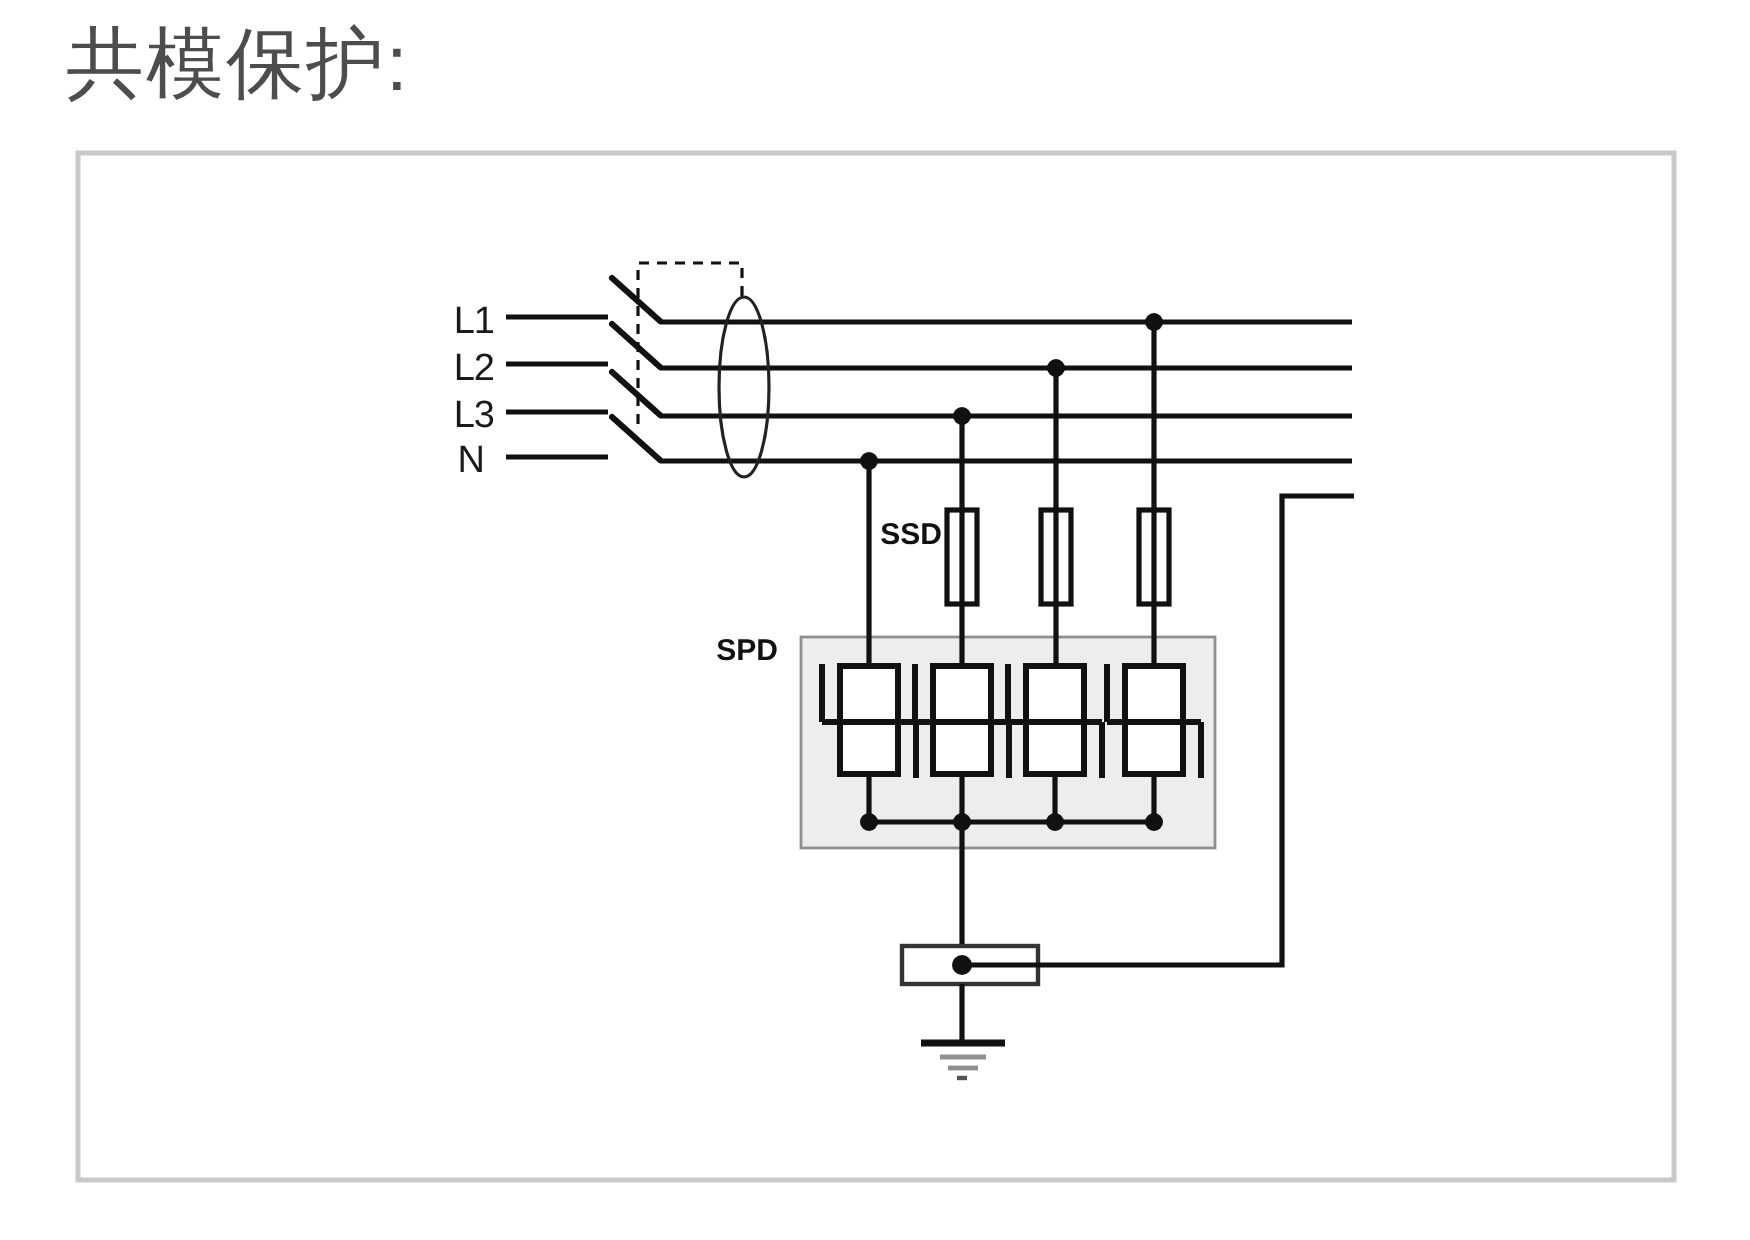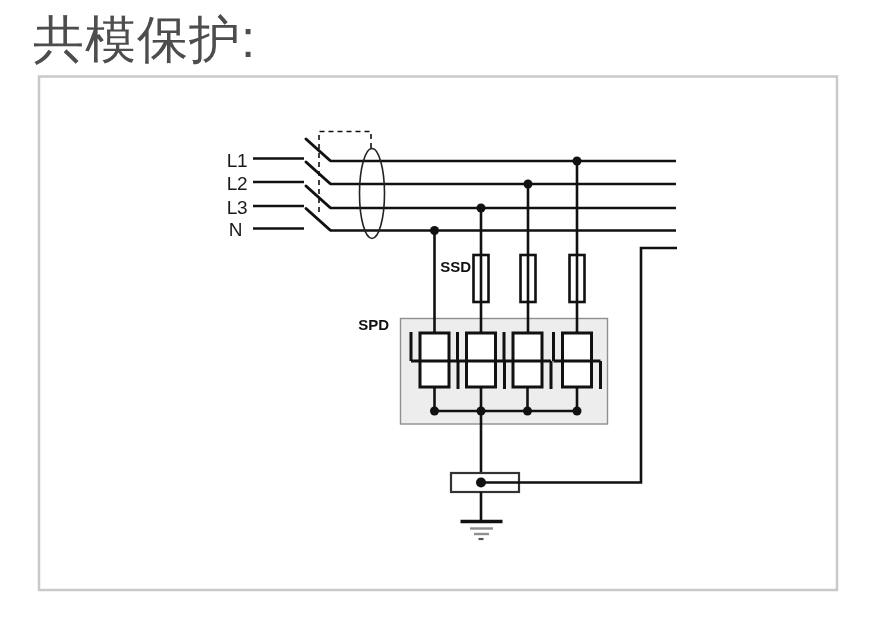--- a/index.html
+++ b/index.html
@@ -10,21 +10,21 @@
     --spd-box-border:#8f8f8f;
     --ground-secondary:#8f8f8f;
   }
   html,body{margin:0;padding:0;background:#ffffff;}
   body{
     width:875px;height:620px;position:relative;overflow:hidden;
     font-family:"Liberation Sans","DejaVu Sans",sans-serif;
   }
   .page-title{
     position:absolute;left:33px;top:12px;
-    font-size:51px;line-height:1.1;font-weight:400;
+    font-size:39px;line-height:1.1;font-weight:400;
     color:var(--title-text);letter-spacing:1px;white-space:nowrap;
   }
   svg.circuit{position:absolute;left:0;top:0;}
   .frame{fill:#ffffff;stroke:var(--frame-border);stroke-width:2.5;}
   .wire{stroke:var(--wire);stroke-width:2.6;fill:none;stroke-linecap:butt;}
   .blade{stroke:var(--wire);stroke-width:3;fill:none;stroke-linecap:round;}
   .dashed{stroke:var(--wire);stroke-width:1.6;fill:none;stroke-dasharray:5 4;}
   .oval{stroke:#222222;stroke-width:1.6;fill:none;}
   .dot{fill:var(--wire);stroke:none;}
   .fuse{fill:none;stroke:var(--wire);stroke-width:2.6;}

